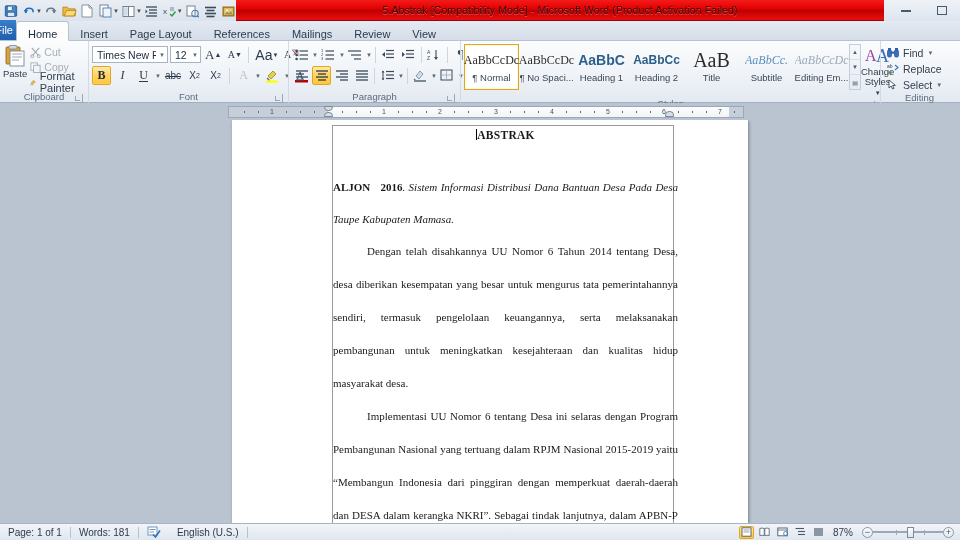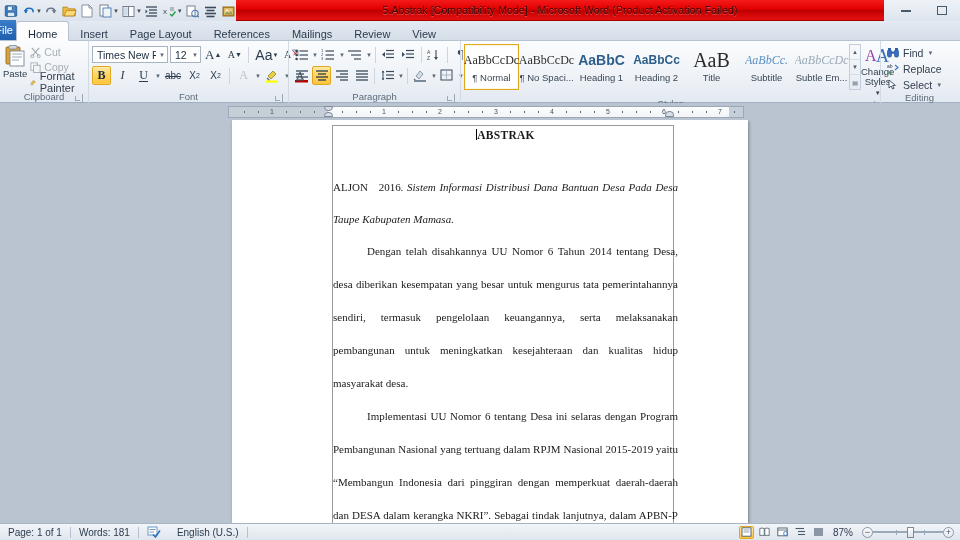--- a/index.html
+++ b/index.html
@@ -183,21 +183,21 @@
   }
   .caret-bar {
     display:inline-block; width:1px; height:11px; background:#000; vertical-align:-1px;
     margin-right:0px;
   }
   .d-para {
     font-size:11px; line-height:33px; text-align:justify; text-justify:inter-word;
     margin-bottom:0px;
   }
   .d-para.ital { font-style:italic; }
-  .d-bold { font-weight:normal; font-style:normal; }
+  .d-bold { font-weight:bold; font-style:normal; }
   .d-ind { text-indent:34px; }
 
   
   .statusbar {
     position:absolute; bottom:0; left:0; width:960px; height:17px;
     background: linear-gradient(to bottom,#f2f5f9 0%,#dfe6ee 100%);
     border-top:1px solid #a8b4c2;
     display:flex; align-items:center; font-size:10px; color:#2b3b4d;
   }
   .sb-item { padding:0 8px; height:17px; display:flex; align-items:center; white-space:nowrap; }
@@ -640,21 +640,21 @@
           <div class="style-item">
             <div class="style-prev" style="font-family:'Liberation Serif',serif;font-size:20px;color:#2b2b2b;">AaB</div>
             <div class="style-name">Title</div>
           </div>
           <div class="style-item">
             <div class="style-prev" style="font-family:'Liberation Serif',serif;font-size:12px;font-style:italic;color:#5a8fc0;">AaBbCc.</div>
             <div class="style-name">Subtitle</div>
           </div>
           <div class="style-item">
             <div class="style-prev" style="font-family:'Liberation Serif',serif;font-size:12px;font-style:italic;color:#9aaab8;">AaBbCcDc</div>
-            <div class="style-name">Subtle Em...</div>
+            <div class="style-name">Editing Em...</div>
           </div>
           <div class="gal-scroll">
             <div class="gs">▲</div>
             <div class="gs">▼</div>
             <div class="gs" style="border-bottom:none;">▤</div>
           </div>
         </div>
         <div class="chg-styles">
           <svg width="26" height="22" viewBox="0 0 26 22">
               <text x="0" y="16" font-size="16" font-family="Liberation Serif" fill="#9a3fa8">A</text>

